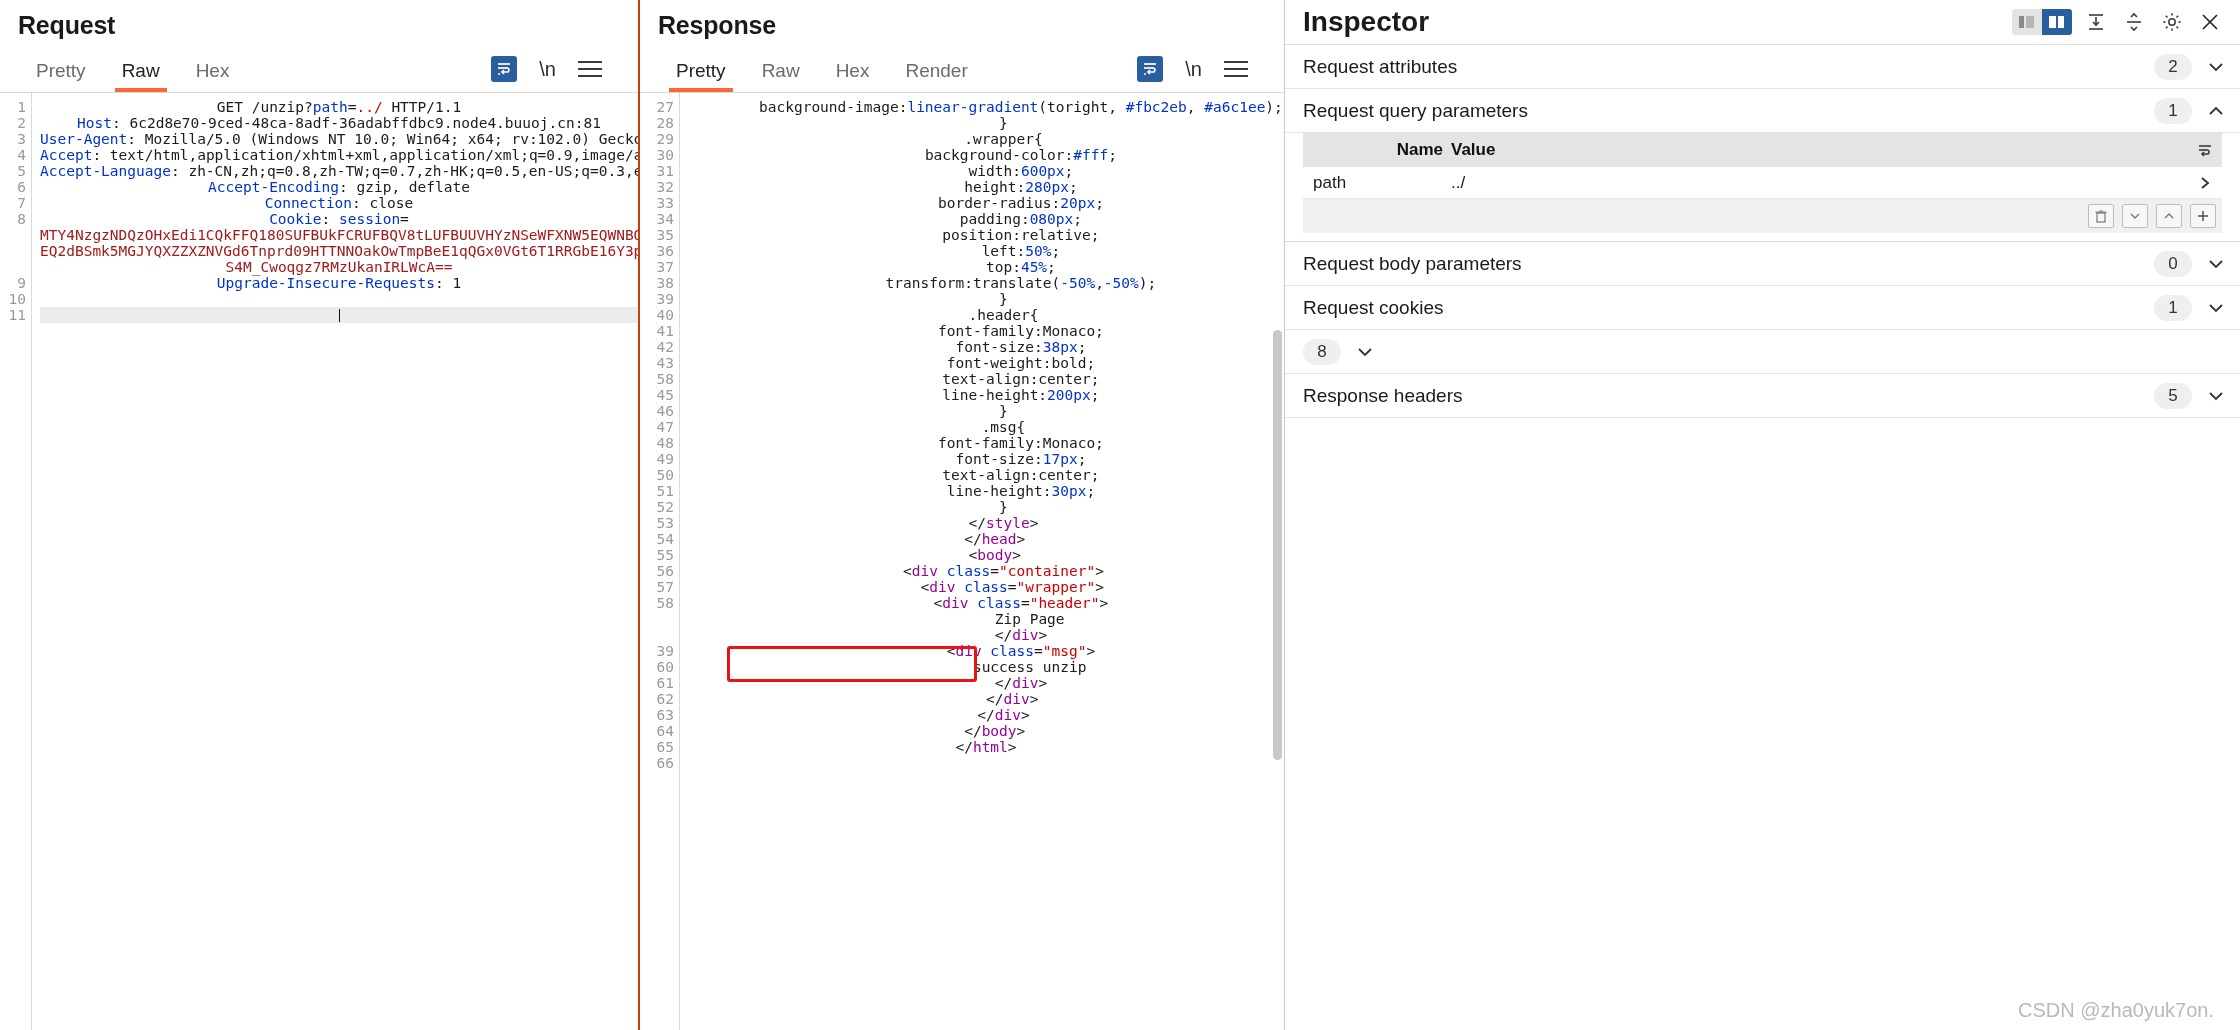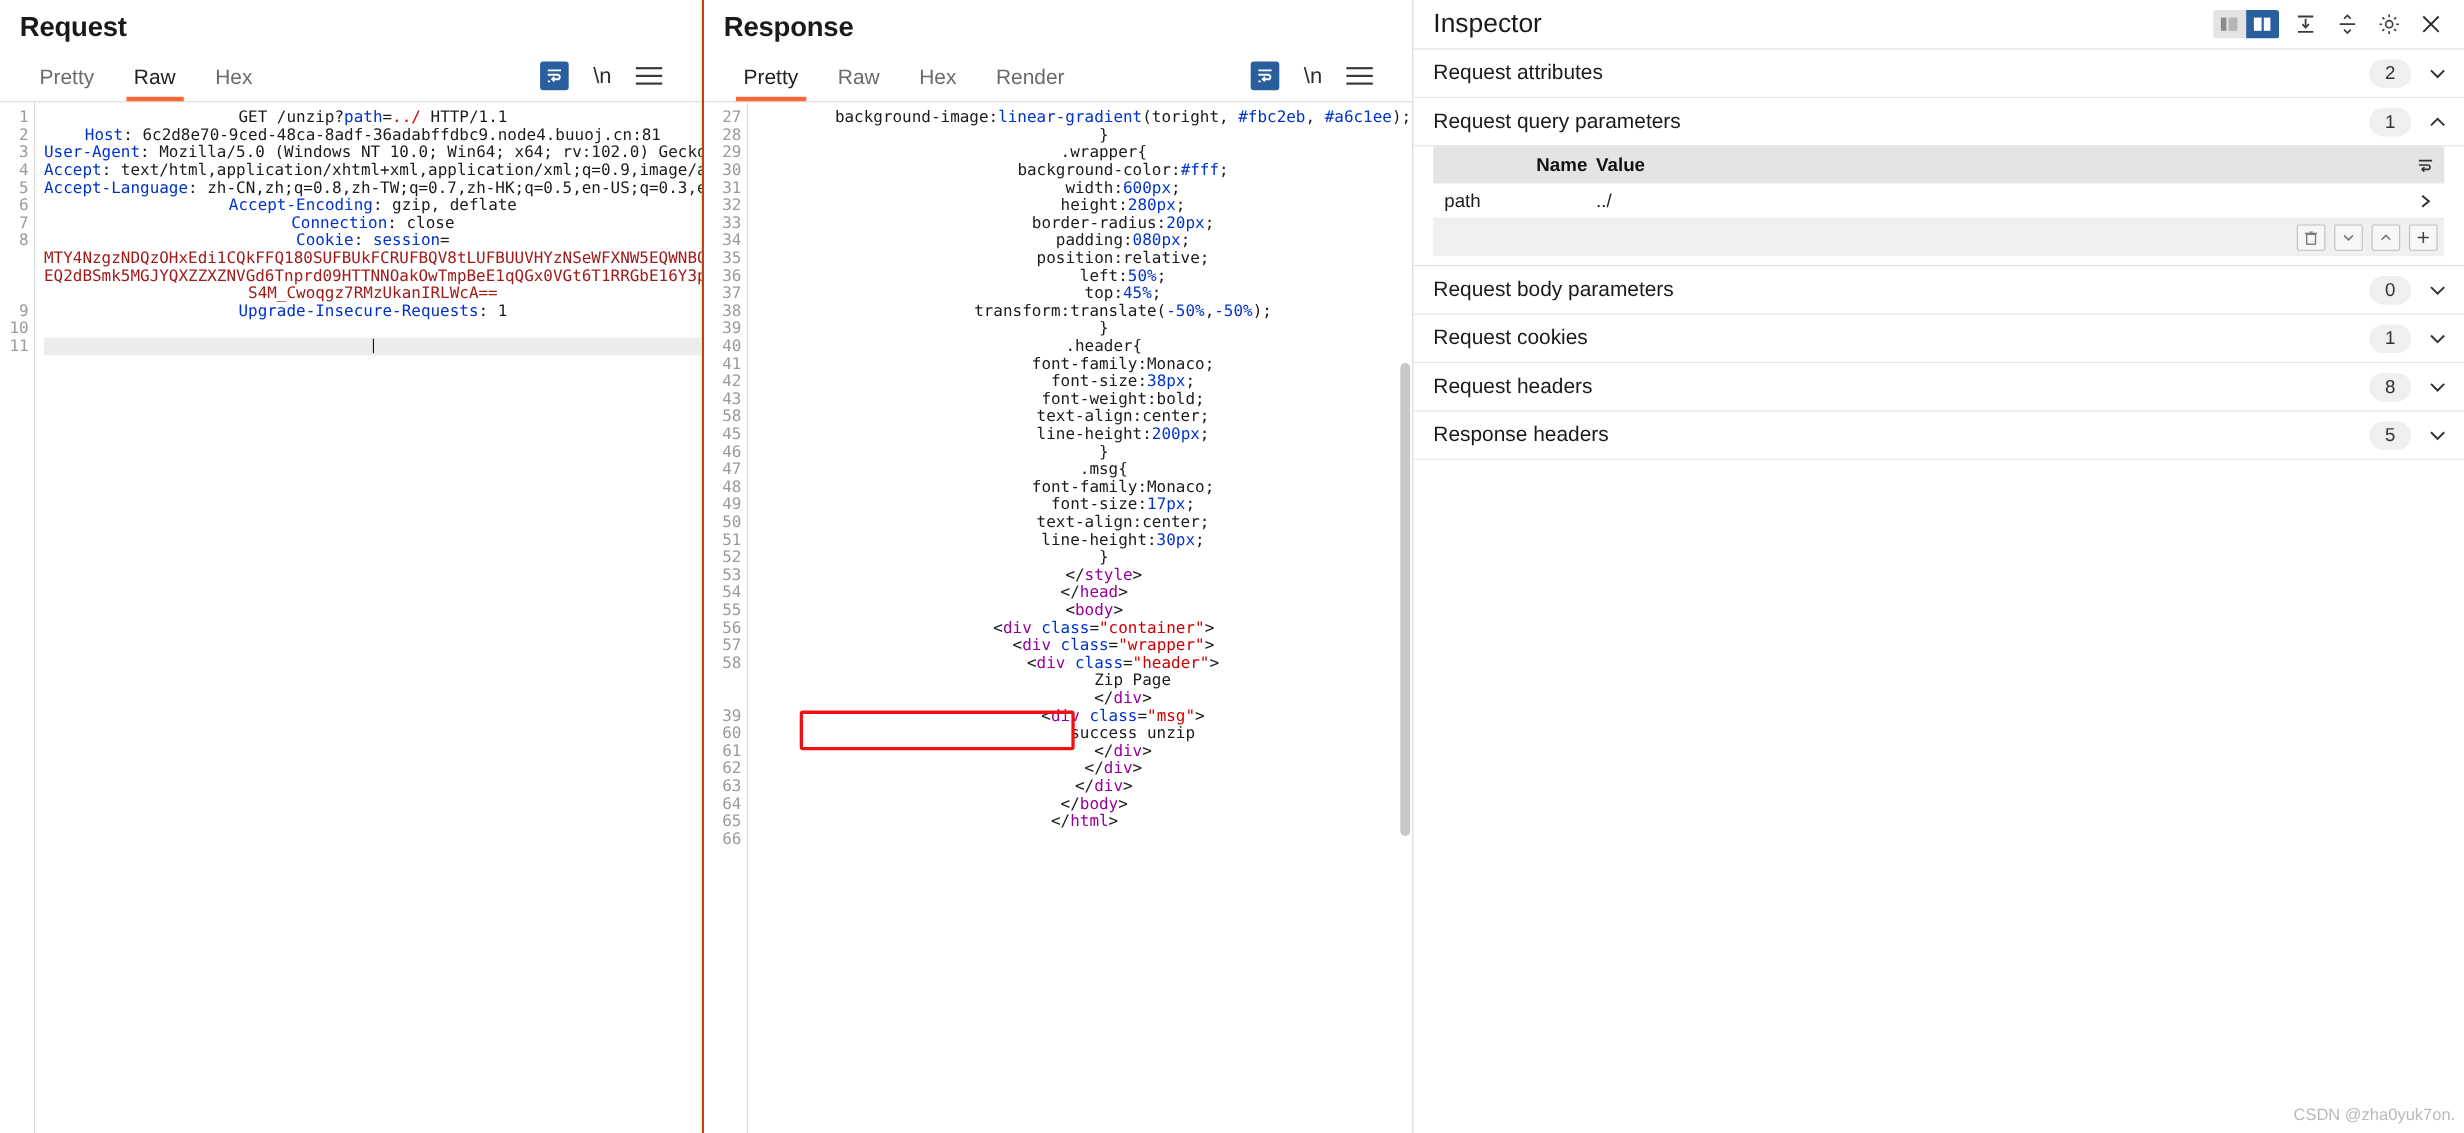--- a/index.html
+++ b/index.html
@@ -188,21 +188,21 @@
   
   #inspector { flex: 1; background: #fff; position: relative; }
   .insp-top {
     display: flex;
     align-items: center;
     padding: 8px 16px 8px 18px;
     gap: 10px;
     height: 44px;
   }
   .insp-title {
-    font-size: 24px; font-weight: normal; color: #1a1a1a;
+    font-size: 28px; font-weight: bold; color: #1a1a1a;
     flex: 1;
     white-space: nowrap;
   }
   .insp-seg {
     display: flex; border-radius: 3px; overflow: hidden;
   }
   .insp-seg .sb {
     width: 30px; height: 26px;
     display:flex; align-items:center; justify-content:center;
     background:#e3e3e3; cursor:pointer;
@@ -266,23 +266,23 @@
     border: 1px solid #bdbdbd;
     background: #f7f7f7;
     display:flex; align-items:center; justify-content:center;
     border-radius: 2px;
     cursor: pointer;
   }
   .insp-divider { height: 1px; background:#dcdcdc; margin: 8px 0 0 0; }
 
   .watermark {
     position: absolute;
-    right: 8px;
+    right: 26px;
     bottom: 8px;
-    font-size: 15px;
+    font-size: 20px;
     color: #b9b9b9;
     user-select: none;
     text-align: center;
   }
 </style>
 </head>
 <body>
 
 <div class="app">
 
@@ -590,21 +590,20 @@
     <div class="insp-section">
       <div class="nm">Request cookies</div>
       <div class="badge">1</div>
       <div class="chev">
         <svg width="18" height="12" viewBox="0 0 18 12">
             <polyline points="3,3 9,9 15,3" stroke="#333" stroke-width="1.8" fill="none"></polyline>
           </svg>
       </div>
     </div>
     <div class="insp-section">
-      <div class="nm">Request headers</div>
       <div class="badge">8</div>
       <div class="chev">
         <svg width="18" height="12" viewBox="0 0 18 12">
             <polyline points="3,3 9,9 15,3" stroke="#333" stroke-width="1.8" fill="none"></polyline>
           </svg>
       </div>
     </div>
     <div class="insp-section">
       <div class="nm">Response headers</div>
       <div class="badge">5</div>

